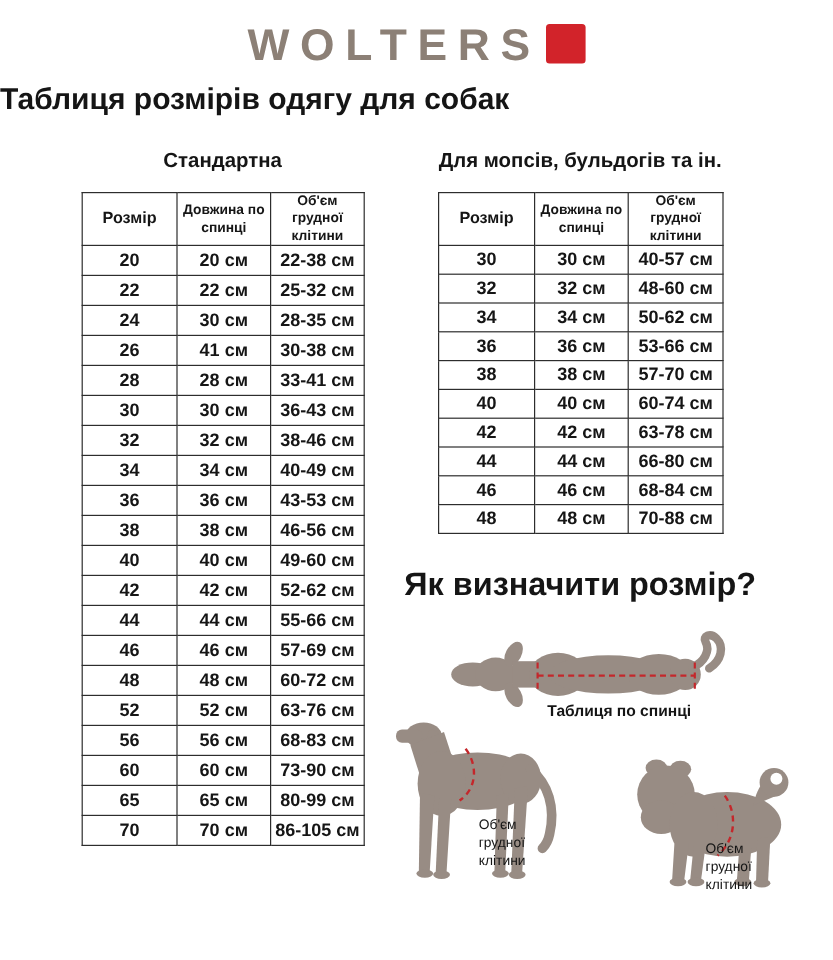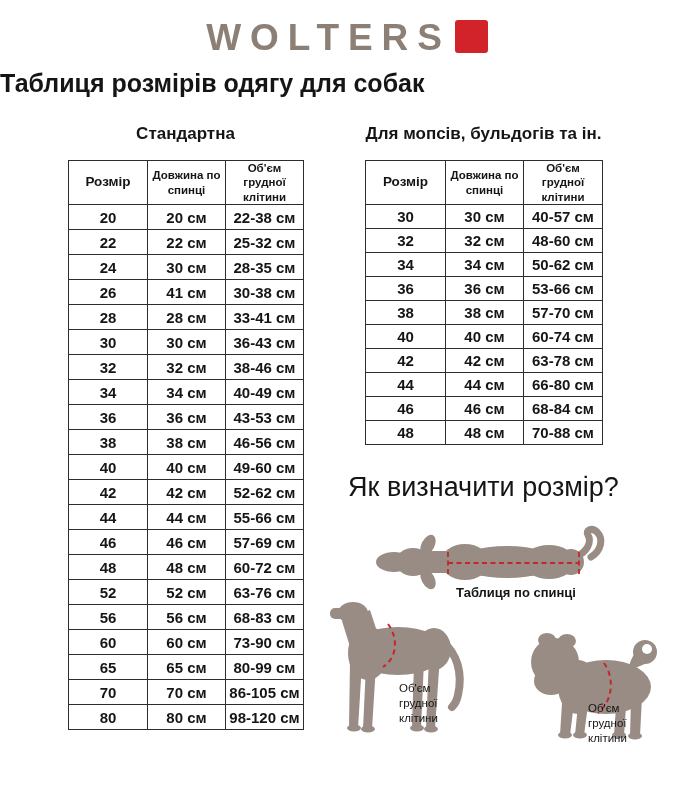--- a/index.html
+++ b/index.html
@@ -28,21 +28,21 @@
   th, td { border:1.6px solid #2d2d2d; text-align:center;
     vertical-align:middle; padding:0; }
   th { height:34px; font-size:11.5px; font-weight:700; line-height:1.25; }
   th.col-size { font-size:13.5px; }
   td { font-size:15px; font-weight:700; }
   .tbl-left  td { height:25px; }
   .tbl-right td { height:24px; }
   .hl { display:block; }
   
   .how-title { position:absolute; top:472px; left:336px; width:295px;
-    text-align:center; font-size:27px; font-weight:400; }
+    text-align:center; font-size:27px; font-weight:700; }
   svg { position:absolute; overflow:visible; }
   #topview-dog { left:373px; top:526px; }
   #standing-dog { left:328px; top:597px; }
   #bulldog { left:524px; top:627px; }
   .back-label { position:absolute; top:585px; left:416px; width:200px;
     text-align:center; font-size:13px; font-weight:700; }
   .chest-label { position:absolute; font-size:11.5px; font-weight:400;
     line-height:1.3; }
   .chest-label.one { top:681px; left:399px; }
   .chest-label.two { top:701px; left:588px; }
@@ -178,25 +178,20 @@
         <tr>
           <td>65</td>
           <td>65 см</td>
           <td>80-99 см</td>
         </tr>
         <tr>
           <td>70</td>
           <td>70 см</td>
           <td>86-105 см</td>
         </tr>
-        <tr>
-          <td>80</td>
-          <td>80 см</td>
-          <td>98-120 см</td>
-        </tr>
       </tbody>
   </table>
 
   <table class="tbl-right">
     <colgroup>
         <col style="width:80px">
         <col style="width:78px">
         <col style="width:79px">
       </colgroup>
     <thead>

